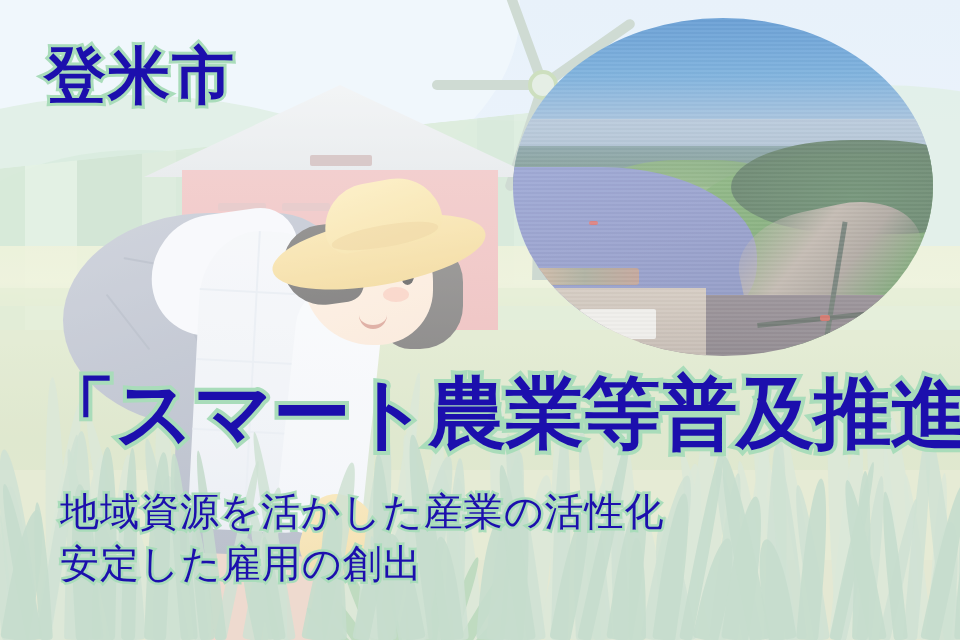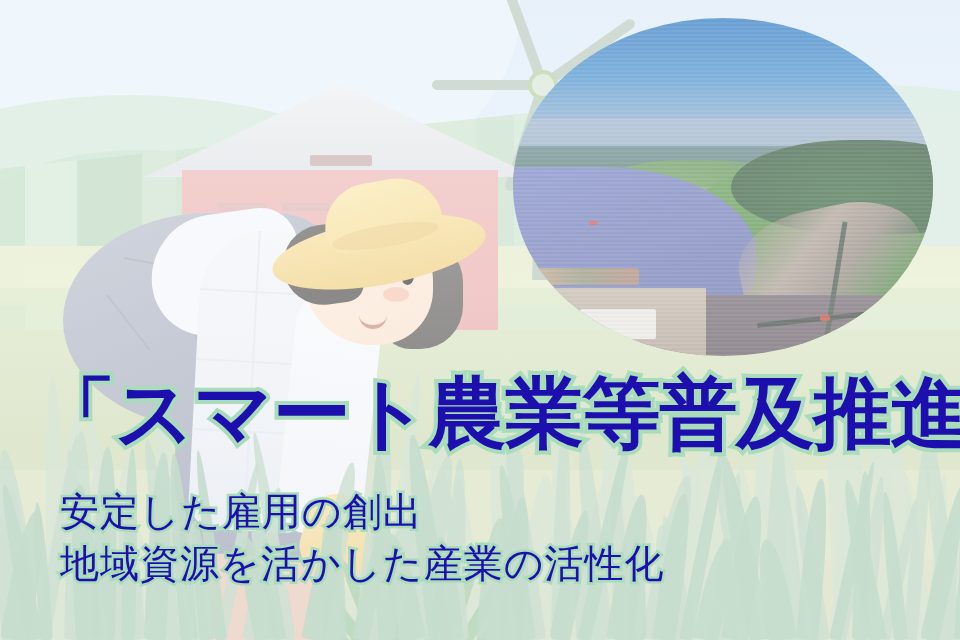--- a/index.html
+++ b/index.html
@@ -635,21 +635,22 @@
       <div class="blade" style="left: 828.887px; width: 12.3485px; height: 182.134px; transform: rotate(12.1234deg);"></div>
       <div class="blade" style="left: 852.449px; width: 16.4821px; height: 169.246px; transform: rotate(1.77468deg);"></div>
       <div class="blade" style="left: 869.457px; width: 18.377px; height: 162.695px; transform: rotate(-10.928deg);"></div>
       <div class="blade" style="left: 893.955px; width: 13.6876px; height: 148.902px; transform: rotate(-6.08327deg);"></div>
       <div class="blade" style="left: 919.893px; width: 18.8088px; height: 159.1px; transform: rotate(12.1359deg);"></div>
       <div class="blade" style="left: 954.186px; width: 26.4322px; height: 110.451px; transform: rotate(3.92708deg);"></div>
     </div>
 
   <div class="wash"></div>
 
+  <div class="city-title outlined">登米市</div>
 
   <div class="main-heading outlined">「スマート農業等普及推進」</div>
 
   <div class="sub-lines">
+    <div class="sub-line">地域資源を活かした産業の活性化</div>
     <div class="sub-line">安定した雇用の創出</div>
-    <div class="sub-line">地域資源を活かした産業の活性化</div>
   </div>
 
 </div>
 
 </body></html>

